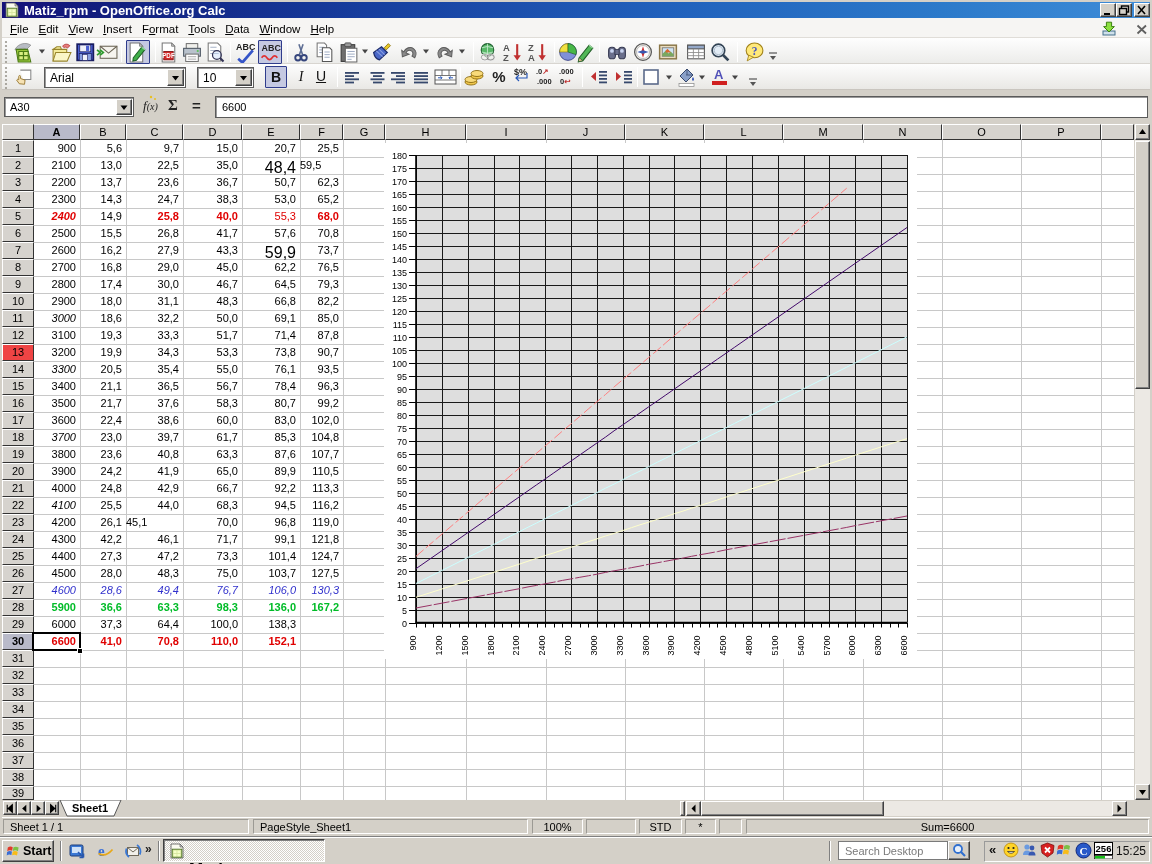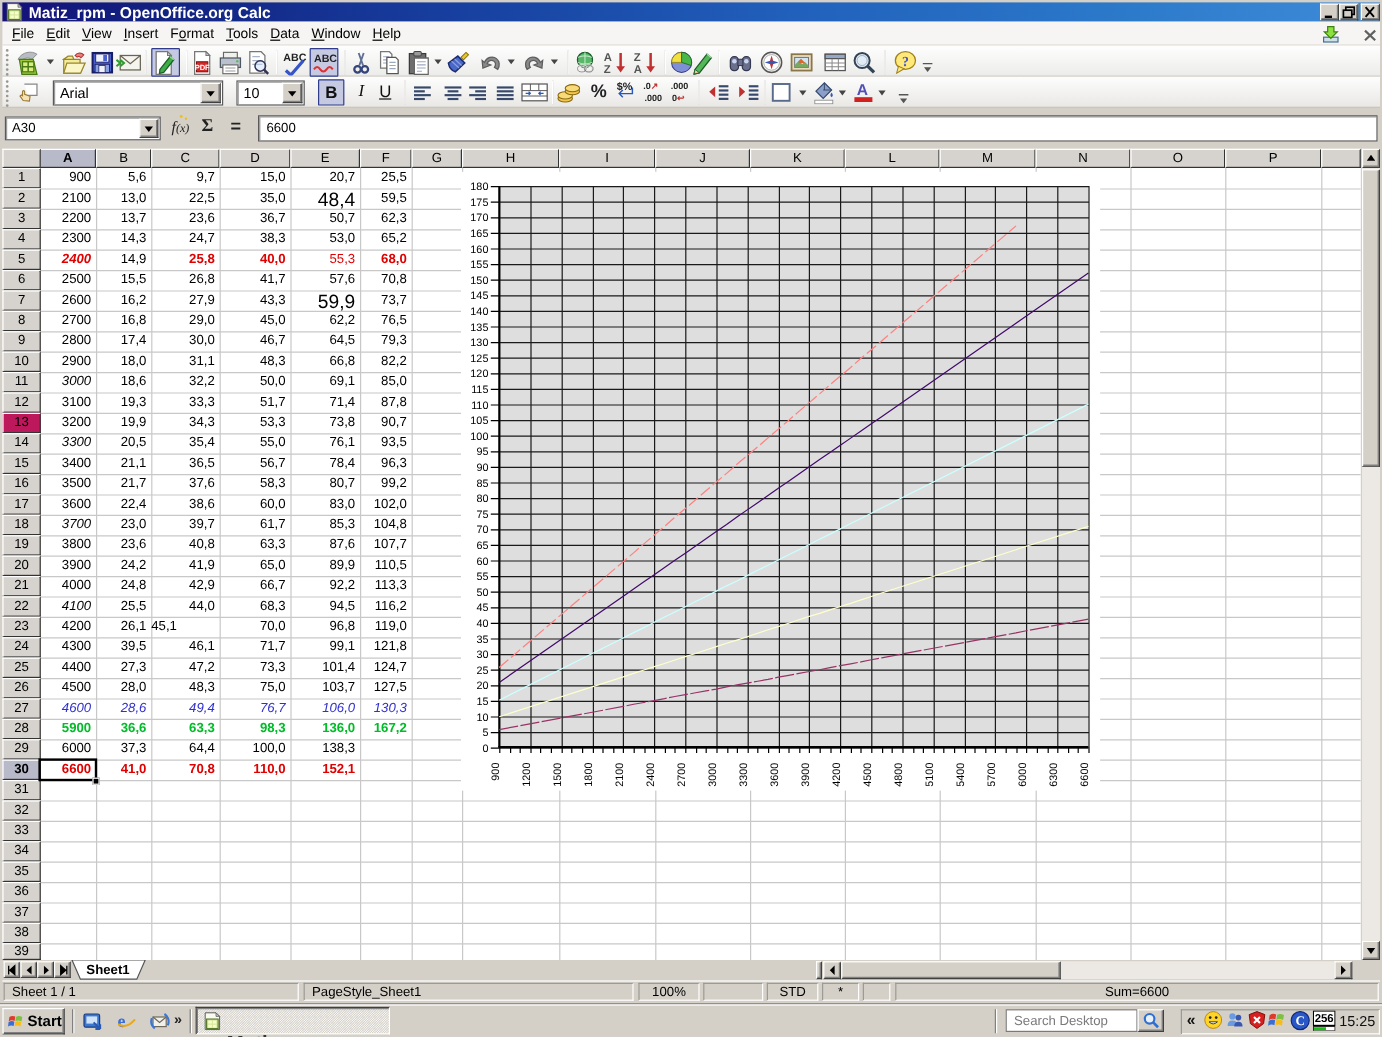--- a/index.html
+++ b/index.html
@@ -564,21 +564,21 @@
 <div class="abs" style="left:2px;top:174px;width:32px;height:17px;background:#d6d3ce;border-top:1px solid #fff;border-left:1px solid #fff;border-right:1px solid #333;border-bottom:1px solid #333;text-align:center;font-size:11px;font-weight:normal;line-height:15px;color:#000;">3</div>
 <div class="abs" style="left:2px;top:191px;width:32px;height:17px;background:#d6d3ce;border-top:1px solid #fff;border-left:1px solid #fff;border-right:1px solid #333;border-bottom:1px solid #333;text-align:center;font-size:11px;font-weight:normal;line-height:15px;color:#000;">4</div>
 <div class="abs" style="left:2px;top:208px;width:32px;height:17px;background:#d6d3ce;border-top:1px solid #fff;border-left:1px solid #fff;border-right:1px solid #333;border-bottom:1px solid #333;text-align:center;font-size:11px;font-weight:normal;line-height:15px;color:#000;">5</div>
 <div class="abs" style="left:2px;top:225px;width:32px;height:17px;background:#d6d3ce;border-top:1px solid #fff;border-left:1px solid #fff;border-right:1px solid #333;border-bottom:1px solid #333;text-align:center;font-size:11px;font-weight:normal;line-height:15px;color:#000;">6</div>
 <div class="abs" style="left:2px;top:242px;width:32px;height:17px;background:#d6d3ce;border-top:1px solid #fff;border-left:1px solid #fff;border-right:1px solid #333;border-bottom:1px solid #333;text-align:center;font-size:11px;font-weight:normal;line-height:15px;color:#000;">7</div>
 <div class="abs" style="left:2px;top:259px;width:32px;height:17px;background:#d6d3ce;border-top:1px solid #fff;border-left:1px solid #fff;border-right:1px solid #333;border-bottom:1px solid #333;text-align:center;font-size:11px;font-weight:normal;line-height:15px;color:#000;">8</div>
 <div class="abs" style="left:2px;top:276px;width:32px;height:17px;background:#d6d3ce;border-top:1px solid #fff;border-left:1px solid #fff;border-right:1px solid #333;border-bottom:1px solid #333;text-align:center;font-size:11px;font-weight:normal;line-height:15px;color:#000;">9</div>
 <div class="abs" style="left:2px;top:293px;width:32px;height:17px;background:#d6d3ce;border-top:1px solid #fff;border-left:1px solid #fff;border-right:1px solid #333;border-bottom:1px solid #333;text-align:center;font-size:11px;font-weight:normal;line-height:15px;color:#000;">10</div>
 <div class="abs" style="left:2px;top:310px;width:32px;height:17px;background:#d6d3ce;border-top:1px solid #fff;border-left:1px solid #fff;border-right:1px solid #333;border-bottom:1px solid #333;text-align:center;font-size:11px;font-weight:normal;line-height:15px;color:#000;">11</div>
 <div class="abs" style="left:2px;top:327px;width:32px;height:17px;background:#d6d3ce;border-top:1px solid #fff;border-left:1px solid #fff;border-right:1px solid #333;border-bottom:1px solid #333;text-align:center;font-size:11px;font-weight:normal;line-height:15px;color:#000;">12</div>
-<div class="abs" style="left:2px;top:344px;width:32px;height:17px;background:#be185d;border-top:1px solid #fff;border-left:1px solid #fff;border-right:1px solid #333;border-bottom:1px solid #333;text-align:center;font-size:11px;font-weight:normal;line-height:15px;color:#000;">13</div>
+<div class="abs" style="left:2px;top:344px;width:32px;height:17px;background:#ef4444;border-top:1px solid #fff;border-left:1px solid #fff;border-right:1px solid #333;border-bottom:1px solid #333;text-align:center;font-size:11px;font-weight:normal;line-height:15px;color:#000;">13</div>
 <div class="abs" style="left:2px;top:361px;width:32px;height:17px;background:#d6d3ce;border-top:1px solid #fff;border-left:1px solid #fff;border-right:1px solid #333;border-bottom:1px solid #333;text-align:center;font-size:11px;font-weight:normal;line-height:15px;color:#000;">14</div>
 <div class="abs" style="left:2px;top:378px;width:32px;height:17px;background:#d6d3ce;border-top:1px solid #fff;border-left:1px solid #fff;border-right:1px solid #333;border-bottom:1px solid #333;text-align:center;font-size:11px;font-weight:normal;line-height:15px;color:#000;">15</div>
 <div class="abs" style="left:2px;top:395px;width:32px;height:17px;background:#d6d3ce;border-top:1px solid #fff;border-left:1px solid #fff;border-right:1px solid #333;border-bottom:1px solid #333;text-align:center;font-size:11px;font-weight:normal;line-height:15px;color:#000;">16</div>
 <div class="abs" style="left:2px;top:412px;width:32px;height:17px;background:#d6d3ce;border-top:1px solid #fff;border-left:1px solid #fff;border-right:1px solid #333;border-bottom:1px solid #333;text-align:center;font-size:11px;font-weight:normal;line-height:15px;color:#000;">17</div>
 <div class="abs" style="left:2px;top:429px;width:32px;height:17px;background:#d6d3ce;border-top:1px solid #fff;border-left:1px solid #fff;border-right:1px solid #333;border-bottom:1px solid #333;text-align:center;font-size:11px;font-weight:normal;line-height:15px;color:#000;">18</div>
 <div class="abs" style="left:2px;top:446px;width:32px;height:17px;background:#d6d3ce;border-top:1px solid #fff;border-left:1px solid #fff;border-right:1px solid #333;border-bottom:1px solid #333;text-align:center;font-size:11px;font-weight:normal;line-height:15px;color:#000;">19</div>
 <div class="abs" style="left:2px;top:463px;width:32px;height:17px;background:#d6d3ce;border-top:1px solid #fff;border-left:1px solid #fff;border-right:1px solid #333;border-bottom:1px solid #333;text-align:center;font-size:11px;font-weight:normal;line-height:15px;color:#000;">20</div>
 <div class="abs" style="left:2px;top:480px;width:32px;height:17px;background:#d6d3ce;border-top:1px solid #fff;border-left:1px solid #fff;border-right:1px solid #333;border-bottom:1px solid #333;text-align:center;font-size:11px;font-weight:normal;line-height:15px;color:#000;">21</div>
 <div class="abs" style="left:2px;top:497px;width:32px;height:17px;background:#d6d3ce;border-top:1px solid #fff;border-left:1px solid #fff;border-right:1px solid #333;border-bottom:1px solid #333;text-align:center;font-size:11px;font-weight:normal;line-height:15px;color:#000;">22</div>
 <div class="abs" style="left:2px;top:514px;width:32px;height:17px;background:#d6d3ce;border-top:1px solid #fff;border-left:1px solid #fff;border-right:1px solid #333;border-bottom:1px solid #333;text-align:center;font-size:11px;font-weight:normal;line-height:15px;color:#000;">23</div>
@@ -602,21 +602,21 @@
 <div class="abs" style="left:80px;top:142px;width:42px;text-align:right;font-size:11px;color:#000;">5,6</div>
 <div class="abs" style="left:126px;top:142px;width:53px;text-align:right;font-size:11px;color:#000;">9,7</div>
 <div class="abs" style="left:183px;top:142px;width:55px;text-align:right;font-size:11px;color:#000;">15,0</div>
 <div class="abs" style="left:242px;top:142px;width:54px;text-align:right;font-size:11px;color:#000;">20,7</div>
 <div class="abs" style="left:300px;top:142px;width:39px;text-align:right;font-size:11px;color:#000;">25,5</div>
 <div class="abs" style="left:33px;top:159px;width:43px;text-align:right;font-size:11px;color:#000;">2100</div>
 <div class="abs" style="left:80px;top:159px;width:42px;text-align:right;font-size:11px;color:#000;">13,0</div>
 <div class="abs" style="left:126px;top:159px;width:53px;text-align:right;font-size:11px;color:#000;">22,5</div>
 <div class="abs" style="left:183px;top:159px;width:55px;text-align:right;font-size:11px;color:#000;">35,0</div>
 <div class="abs" style="left:242px;top:159px;width:54px;text-align:right;font-size:16px;color:#000;">48,4</div>
-<div class="abs" style="left:300px;top:159px;width:39px;text-align:right;font-size:11px;color:#000;">59,5</div>
+<div class="abs" style="left:300px;top:159px;width:39px;text-align:left;font-size:11px;color:#000;">59,5</div>
 <div class="abs" style="left:33px;top:176px;width:43px;text-align:right;font-size:11px;color:#000;">2200</div>
 <div class="abs" style="left:80px;top:176px;width:42px;text-align:right;font-size:11px;color:#000;">13,7</div>
 <div class="abs" style="left:126px;top:176px;width:53px;text-align:right;font-size:11px;color:#000;">23,6</div>
 <div class="abs" style="left:183px;top:176px;width:55px;text-align:right;font-size:11px;color:#000;">36,7</div>
 <div class="abs" style="left:242px;top:176px;width:54px;text-align:right;font-size:11px;color:#000;">50,7</div>
 <div class="abs" style="left:300px;top:176px;width:39px;text-align:right;font-size:11px;color:#000;">62,3</div>
 <div class="abs" style="left:33px;top:193px;width:43px;text-align:right;font-size:11px;color:#000;">2300</div>
 <div class="abs" style="left:80px;top:193px;width:42px;text-align:right;font-size:11px;color:#000;">14,3</div>
 <div class="abs" style="left:126px;top:193px;width:53px;text-align:right;font-size:11px;color:#000;">24,7</div>
 <div class="abs" style="left:183px;top:193px;width:55px;text-align:right;font-size:11px;color:#000;">38,3</div>
@@ -730,21 +730,21 @@
 <div class="abs" style="left:183px;top:499px;width:55px;text-align:right;font-size:11px;color:#000;">68,3</div>
 <div class="abs" style="left:242px;top:499px;width:54px;text-align:right;font-size:11px;color:#000;">94,5</div>
 <div class="abs" style="left:300px;top:499px;width:39px;text-align:right;font-size:11px;color:#000;">116,2</div>
 <div class="abs" style="left:33px;top:516px;width:43px;text-align:right;font-size:11px;color:#000;">4200</div>
 <div class="abs" style="left:80px;top:516px;width:42px;text-align:right;font-size:11px;color:#000;">26,1</div>
 <div class="abs" style="left:126px;top:516px;width:53px;text-align:left;font-size:11px;color:#000;">45,1</div>
 <div class="abs" style="left:183px;top:516px;width:55px;text-align:right;font-size:11px;color:#000;">70,0</div>
 <div class="abs" style="left:242px;top:516px;width:54px;text-align:right;font-size:11px;color:#000;">96,8</div>
 <div class="abs" style="left:300px;top:516px;width:39px;text-align:right;font-size:11px;color:#000;">119,0</div>
 <div class="abs" style="left:33px;top:533px;width:43px;text-align:right;font-size:11px;color:#000;">4300</div>
-<div class="abs" style="left:80px;top:533px;width:42px;text-align:right;font-size:11px;color:#000;">39,5</div>
+<div class="abs" style="left:80px;top:533px;width:42px;text-align:right;font-size:11px;color:#000;">42,2</div>
 <div class="abs" style="left:126px;top:533px;width:53px;text-align:right;font-size:11px;color:#000;">46,1</div>
 <div class="abs" style="left:183px;top:533px;width:55px;text-align:right;font-size:11px;color:#000;">71,7</div>
 <div class="abs" style="left:242px;top:533px;width:54px;text-align:right;font-size:11px;color:#000;">99,1</div>
 <div class="abs" style="left:300px;top:533px;width:39px;text-align:right;font-size:11px;color:#000;">121,8</div>
 <div class="abs" style="left:33px;top:550px;width:43px;text-align:right;font-size:11px;color:#000;">4400</div>
 <div class="abs" style="left:80px;top:550px;width:42px;text-align:right;font-size:11px;color:#000;">27,3</div>
 <div class="abs" style="left:126px;top:550px;width:53px;text-align:right;font-size:11px;color:#000;">47,2</div>
 <div class="abs" style="left:183px;top:550px;width:55px;text-align:right;font-size:11px;color:#000;">73,3</div>
 <div class="abs" style="left:242px;top:550px;width:54px;text-align:right;font-size:11px;color:#000;">101,4</div>
 <div class="abs" style="left:300px;top:550px;width:39px;text-align:right;font-size:11px;color:#000;">124,7</div>

